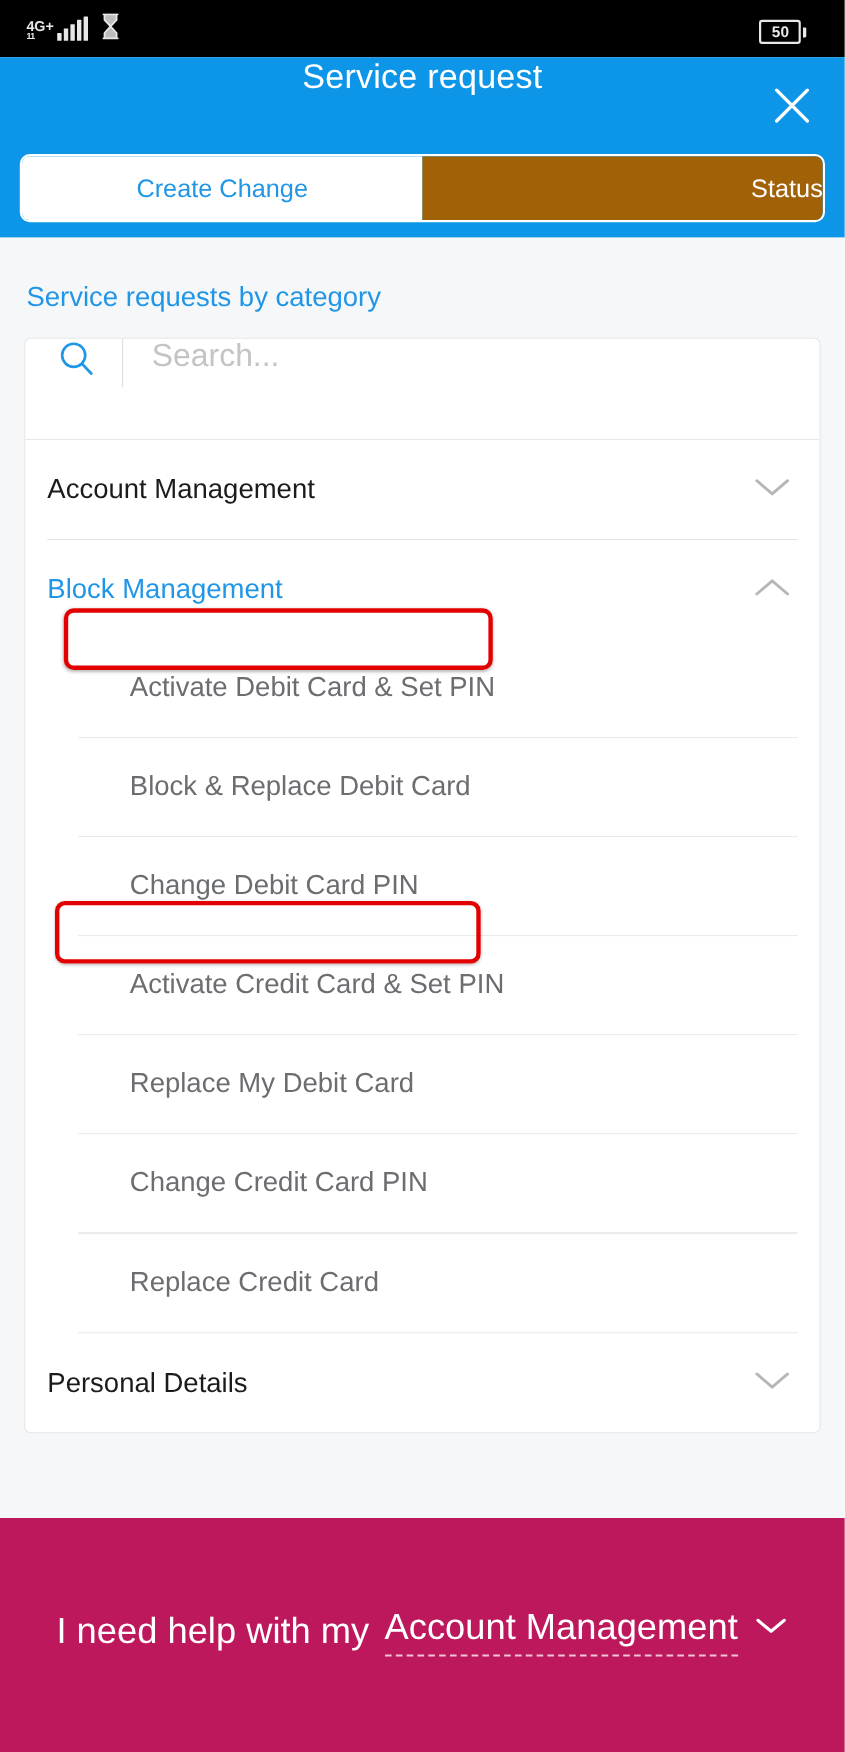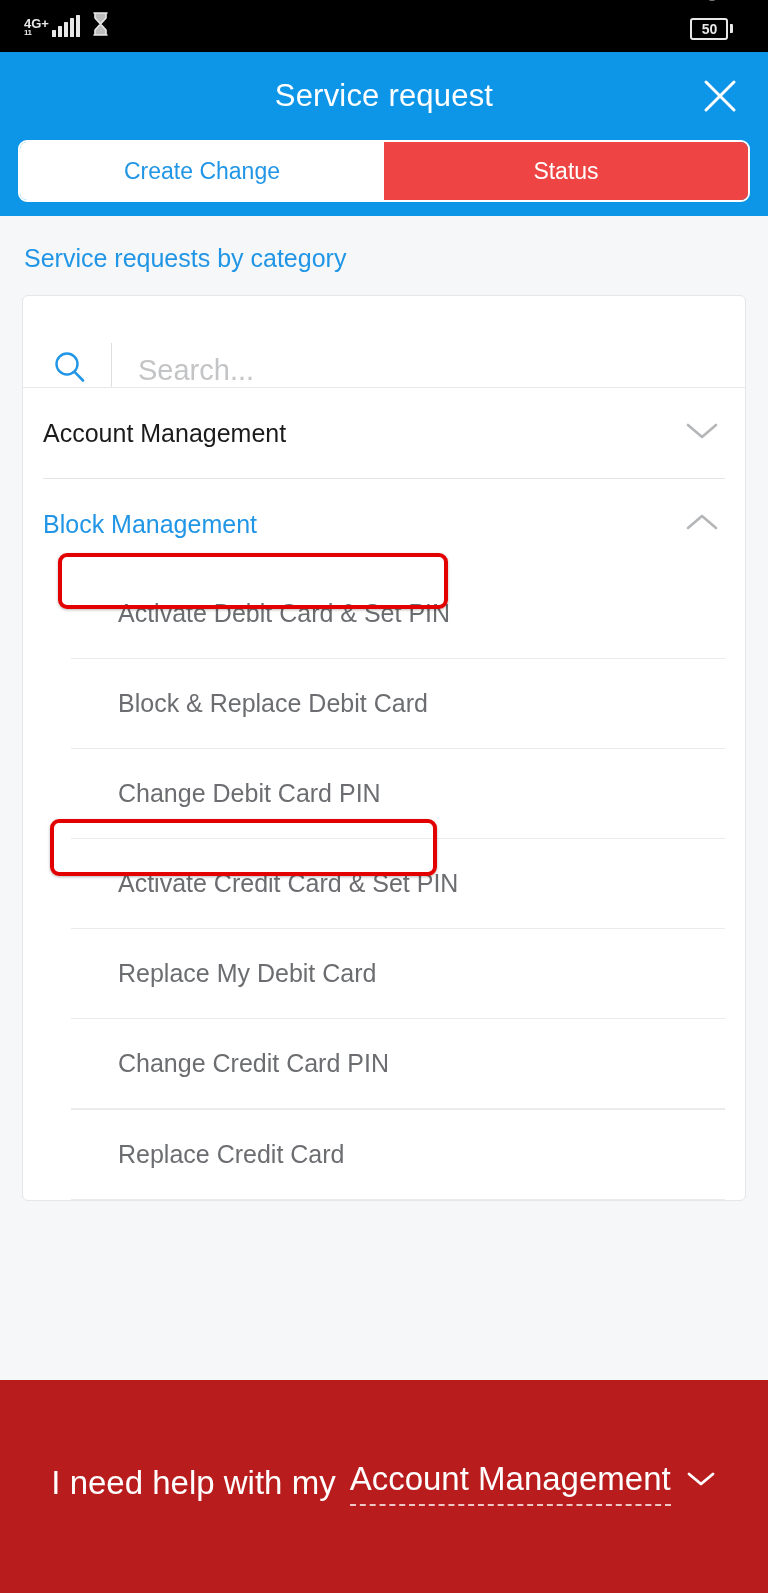--- a/index.html
+++ b/index.html
@@ -102,21 +102,21 @@
     font-size: 25px;
     line-height: 1;
     letter-spacing: 0.3px;
   }
 
   
   .app-header {
     background: #0d96e8;
     height: 88px;
     display: flex;
-    align-items: center;
+    align-items: flex-start;
     justify-content: center;
     position: relative;
     flex: none;
   }
   .app-title {
     color: #ffffff;
     font-size: 31px;
     font-weight: 400;
     letter-spacing: 0.2px;
   }
@@ -153,48 +153,49 @@
     align-items: center;
     justify-content: center;
     font-size: 23px;
     cursor: pointer;
   }
   .tab.active {
     background: #ffffff;
     color: #2196e6;
   }
   .tab.inactive {
-    background: #ef4444;
+    background: #a16207;
     color: #ffffff;
+    justify-content: flex-end;
   }
 
   
   .content {
     flex: 1;
     background: #f6f7f8;
-    padding: 0 22px;
+    padding: 12px 22px;
     overflow: hidden;
   }
   .section-title {
     color: #2196e6;
     font-size: 25px;
     padding: 28px 2px 22px 2px;
   }
 
   .card {
     background: #ffffff;
     border: 1px solid #e4e6e8;
     border-radius: 6px;
     overflow: hidden;
   }
 
   
   .search-row {
     display: flex;
-    align-items: flex-end;
+    align-items: flex-start;
     height: 92px;
     border-bottom: 1px solid #e6e8ea;
     padding-left: 28px;
   }
   .search-icon {
     width: 46px;
     display: flex;
     align-items: center;
     justify-content: flex-start;
   }
@@ -266,21 +267,21 @@
     border: 4px solid #e30000;
     border-radius: 9px;
     pointer-events: none;
     box-shadow: 0 1px 3px rgba(0,0,0,0.28);
   }
   .annot-1 { left: 58px;  top: 553px;  width: 390px; height: 56px; }
   .annot-2 { left: 50px;  top: 819px;  width: 387px; height: 57px; }
 
   
   .footer {
-    background: #b91c1c;
+    background: #be185d;
     height: 213px;
     display: flex;
     align-items: center;
     justify-content: center;
     flex: none;
   }
   .footer-inner {
     display: flex;
     align-items: center;
     gap: 14px;
@@ -431,20 +432,28 @@
       </div>
       <div class="sub-sep"></div>
 
       <div class="sub-sep"></div>
 
       <div class="sub-item">
         <span class="label">Replace Credit Card</span>
       </div>
       <div class="sub-sep"></div>
 
+      <div class="acc-header">
+        <span class="label">Personal Details</span>
+        <span class="chev">
+          <svg width="34" height="22" viewBox="0 0 34 22">
+            <path d="M3 5 L17 17 L31 5" fill="none" stroke="#b4b6b8" stroke-width="2.6" stroke-linecap="round" stroke-linejoin="round"></path>
+          </svg>
+        </span>
+      </div>
 
     </div>
   </div>
 
   <div class="footer">
     <div class="footer-inner">
       <span class="footer-text">I need help with my</span>
       <span class="footer-select">Account Management</span>
       <span class="footer-chev">
         <svg width="32" height="20" viewBox="0 0 32 20">

